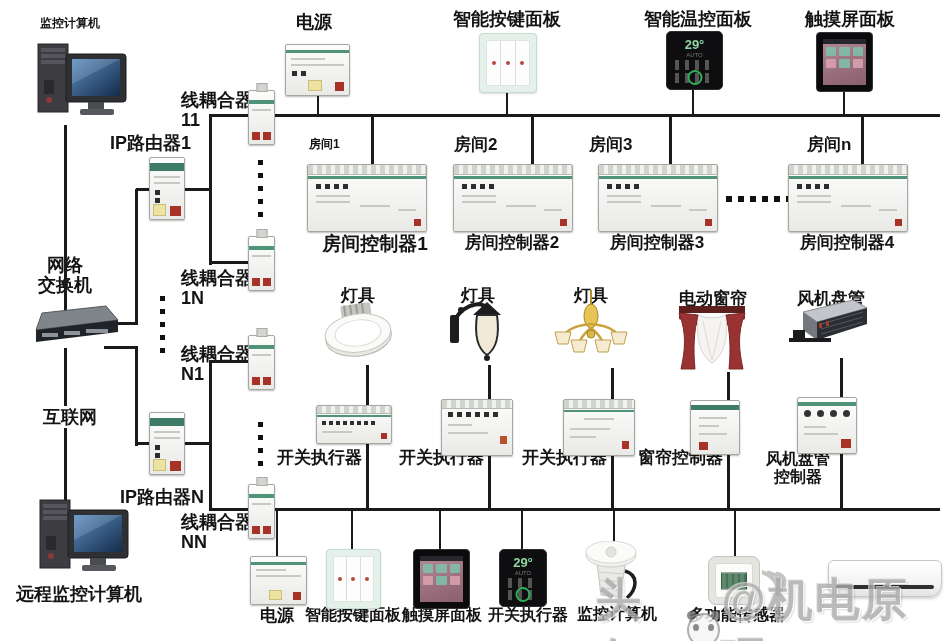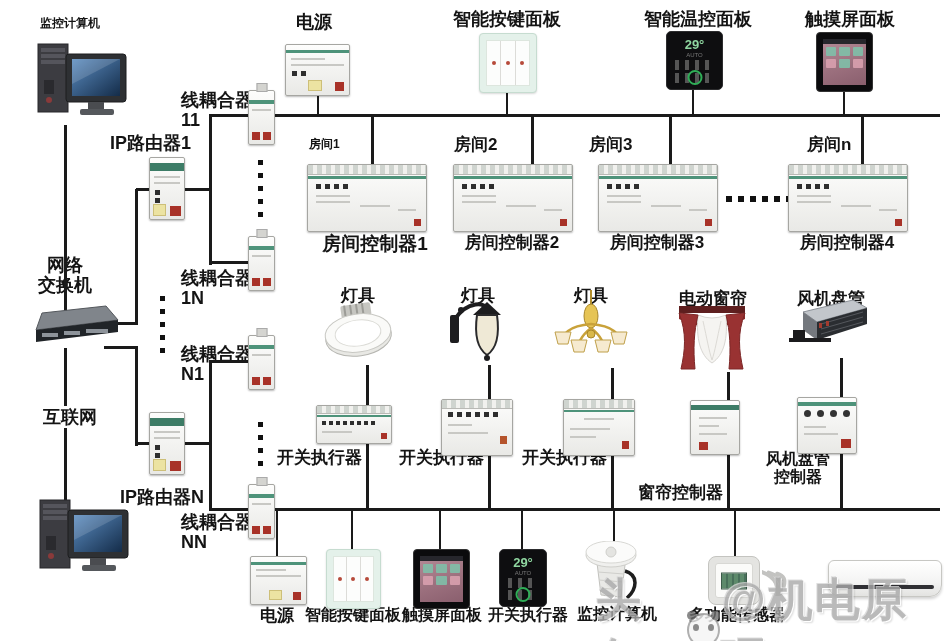--- a/index.html
+++ b/index.html
@@ -183,20 +183,21 @@
       <rect x="5" y="18" width="24" height="4" fill="#55555c"></rect>
         <rect x="8" y="38" width="10" height="14" fill="#2a2a2e"></rect>
       <circle cx="13" cy="58" r="3" fill="#8a3a3a"></circle>
       <rect x="30" y="12" width="60" height="48" rx="3" fill="#2e3033" stroke="#1c1d1f"></rect>
       <rect x="36" y="17" width="48" height="37" fill="url(#scr)"></rect>
       <path d="M36 17 L84 17 L36 42 Z" fill="#ffffff" opacity="0.14"></path>
       <rect x="52" y="60" width="16" height="7" fill="#4a4c50"></rect>
       <rect x="44" y="67" width="34" height="6" rx="2" fill="#55585c"></rect>
     </svg>
   </div>
+  <div class="lbl" style="left:16px;top:584px;font-size:18px;">远程监控计算机</div>
 
   <div class="lbl" style="left:110px;top:133px;font-size:18px;">IP路由器1</div>
   <div class="din" style="left:149px;top:157px;width:34px;height:61px;">
     <div class="stripe" style="top:5px;height:8px;background:#3d7c66;"></div>
     <div class="gline" style="left:4px;right:4px;top:18px;"></div>
     <div class="gline" style="left:4px;right:4px;top:24px;"></div>
     <div class="mdot" style="left:5px;top:32px;"></div>
       <div class="mdot" style="left:5px;top:40px;"></div>
     <div class="ysq" style="left:3px;bottom:3px;width:11px;height:10px;"></div>
     <div class="rsq" style="right:3px;bottom:3px;width:11px;height:10px;"></div>
@@ -482,21 +483,21 @@
     <div class="cdot" style="left:32px;top:12px;"></div>
       <div class="cdot" style="left:45px;top:12px;"></div>
     <div class="gline" style="left:6px;width:22px;top:28px;"></div>
     <div class="gline" style="left:6px;width:34px;top:35px;"></div>
     <div class="rsq" style="right:5px;bottom:5px;width:10px;height:9px;"></div>
   </div>
 
   <div class="lbl" style="left:263px;top:448px;width:99px;text-align:right;font-size:17px;">开关执行器</div>
   <div class="lbl" style="left:385px;top:448px;width:99px;text-align:right;font-size:17px;">开关执行器</div>
   <div class="lbl" style="left:508px;top:448px;width:99px;text-align:right;font-size:17px;">开关执行器</div>
-  <div class="lbl" style="left:624px;top:448px;width:99px;text-align:right;font-size:17px;margin-top:35px;">窗帘控制器</div>
+  <div class="lbl" style="left:624px;top:448px;width:99px;text-align:right;font-size:17px;">窗帘控制器</div>
   <div class="lbl c" style="left:760px;top:450px;width:76px;font-size:16px;">
     <div>风机盘管</div>
       <div>控制器</div>
   </div>
 
   <div class="din" style="left:250px;top:556px;width:55px;height:47px;">
     <div class="stripe" style="top:5px;"></div>
     <div class="gline" style="left:5px;right:20px;top:12px;"></div>
     <div class="gline" style="left:5px;right:5px;top:18px;"></div>
     <div class="ysq" style="left:18px;bottom:4px;width:11px;height:8px;"></div>

